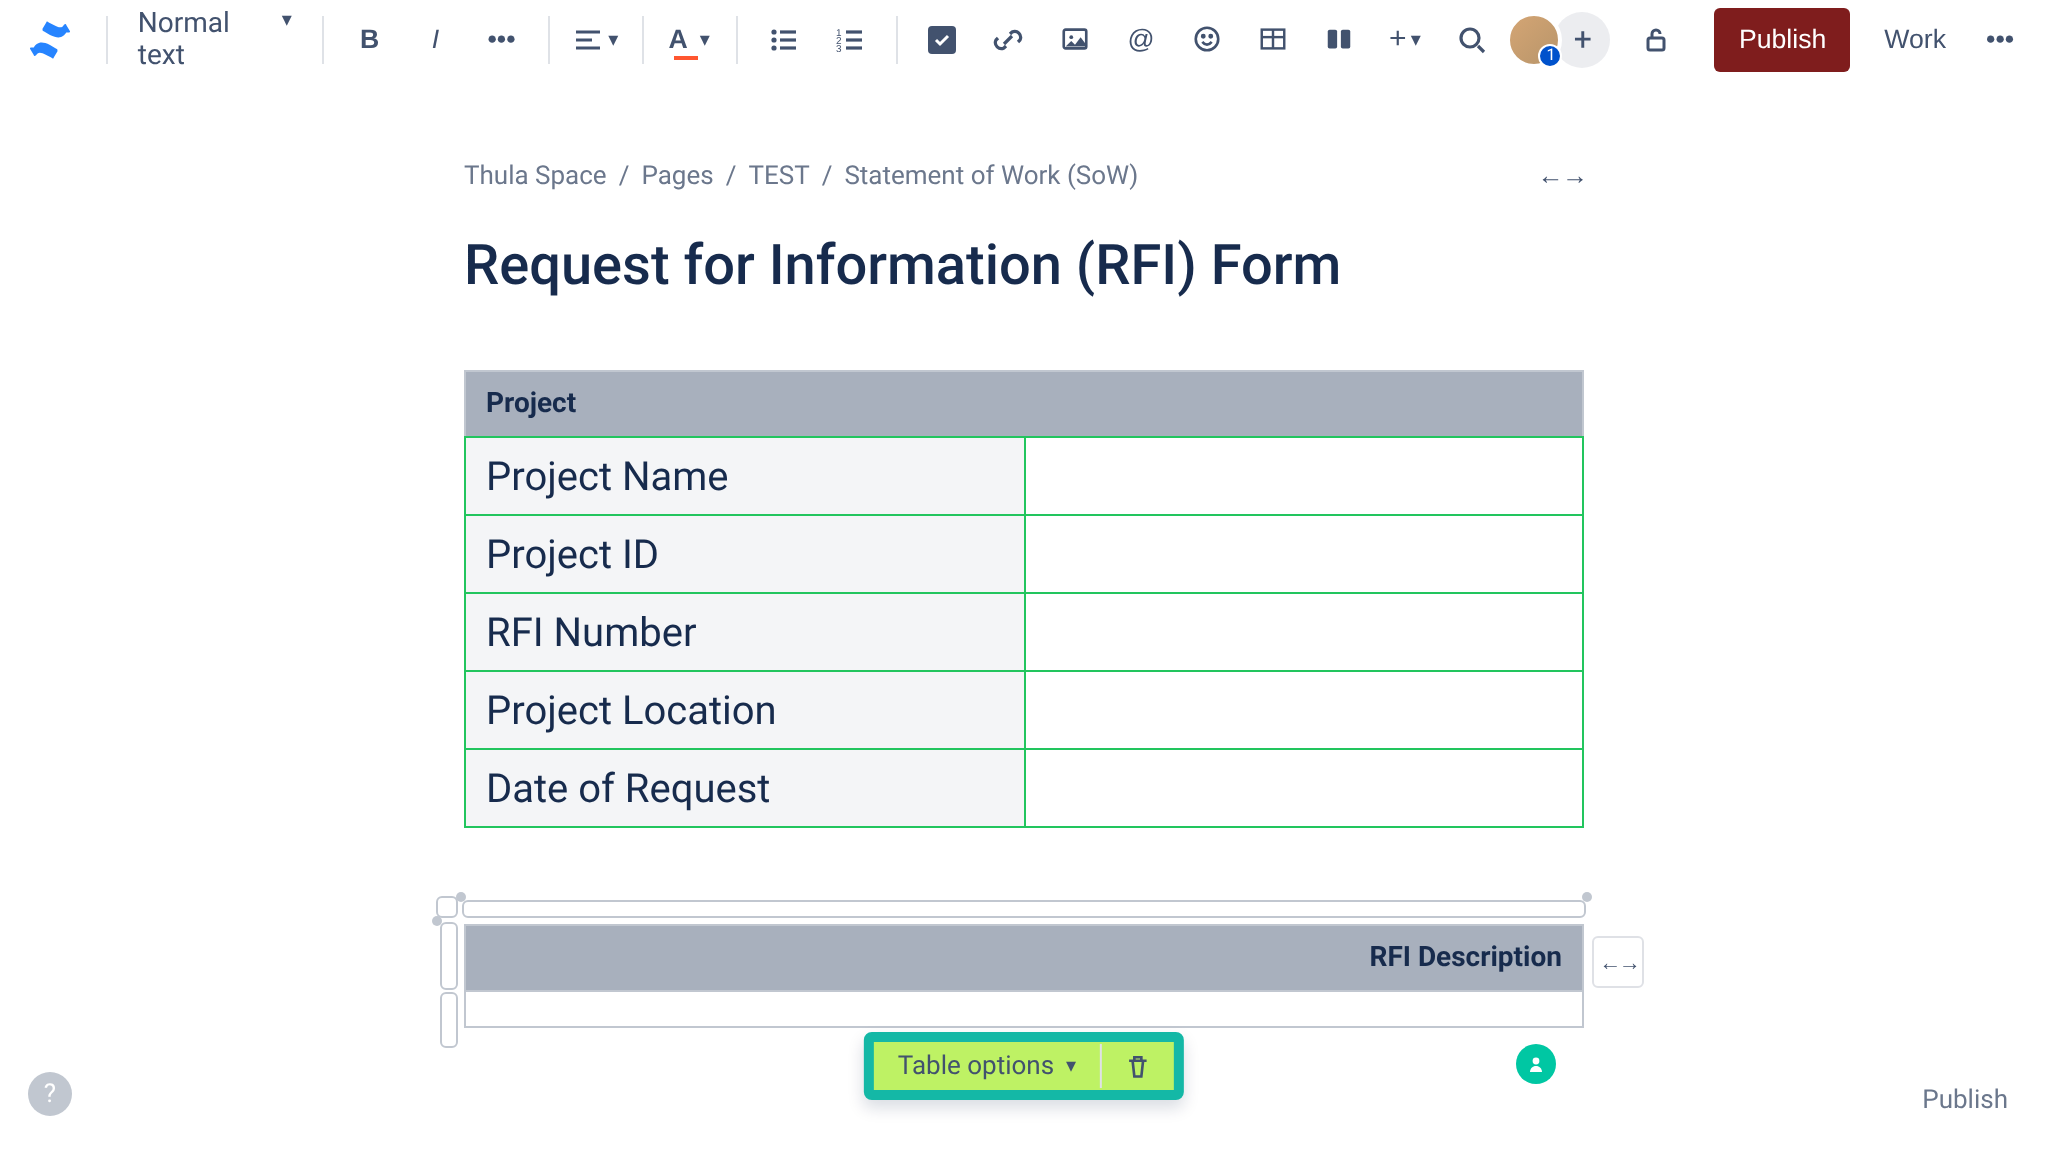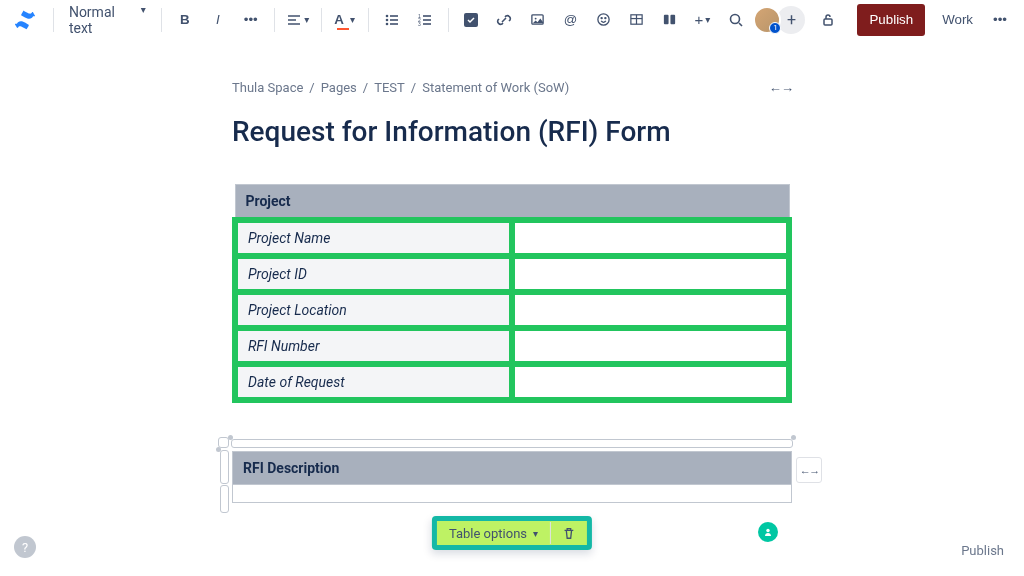--- a/index.html
+++ b/index.html
@@ -91,34 +91,33 @@
 
   table.content-table {
     width: 100%; border-collapse: collapse; margin-bottom: 48px;
     border: 1px solid #C1C7D0;
   }
   table.content-table th {
     background: #a8b0bd; color: #172B4D; font-weight: 700;
     text-align: left; padding: 8px 10px; font-size: 14px;
   }
   table.content-table td {
-    border: 6px solid #22c55e; padding: 7px 10px; font-size: 14px;
+    border: 1px solid #22c55e; padding: 7px 10px; font-size: 20px;
     background: #fff;
-    font-style: italic;
   }
   table.content-table td.label-cell { background: #F4F5F7; width: 50%; }
 
   .table-selected-wrap { position: relative; }
   .table-selected {
     width: 100%; border-collapse: collapse;
     border: 1px solid #C1C7D0;
   }
   .table-selected th {
     background: #a8b0bd; color: #172B4D; font-weight: 700;
-    text-align: left; padding: 8px 10px; font-size: 14px;
+    text-align: right; padding: 8px 10px; font-size: 14px;
     border: 1px solid #C1C7D0;
   }
   .table-selected td {
     border: 1px solid #C1C7D0; padding: 5px 10px; background: #fff; height: 18px;
     position: relative;
   }
 
   .tbl-handle {
     position: absolute; background: #fff;
     border: 1px solid #C1C7D0; border-radius: 3px;
@@ -354,25 +353,25 @@
           </tr>
       <tr>
         <td class="label-cell">Project Name</td>
         <td></td>
       </tr>
       <tr>
         <td class="label-cell">Project ID</td>
         <td></td>
       </tr>
       <tr>
-        <td class="label-cell">Project Location</td>
+        <td class="label-cell">RFI Number</td>
         <td></td>
       </tr>
       <tr>
-        <td class="label-cell">RFI Number</td>
+        <td class="label-cell">Project Location</td>
         <td></td>
       </tr>
       <tr>
         <td class="label-cell">Date of Request</td>
         <td></td>
       </tr>
     </tbody>
       </table>
 
     <div class="table-selected-wrap">

